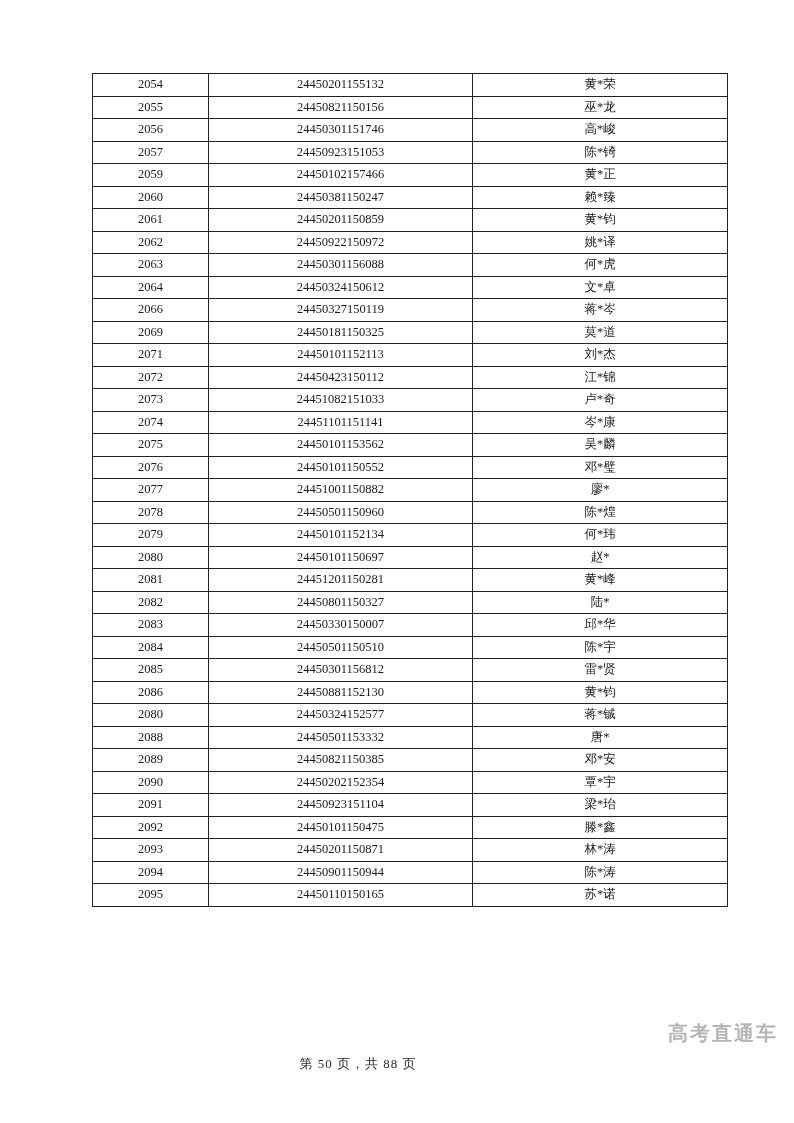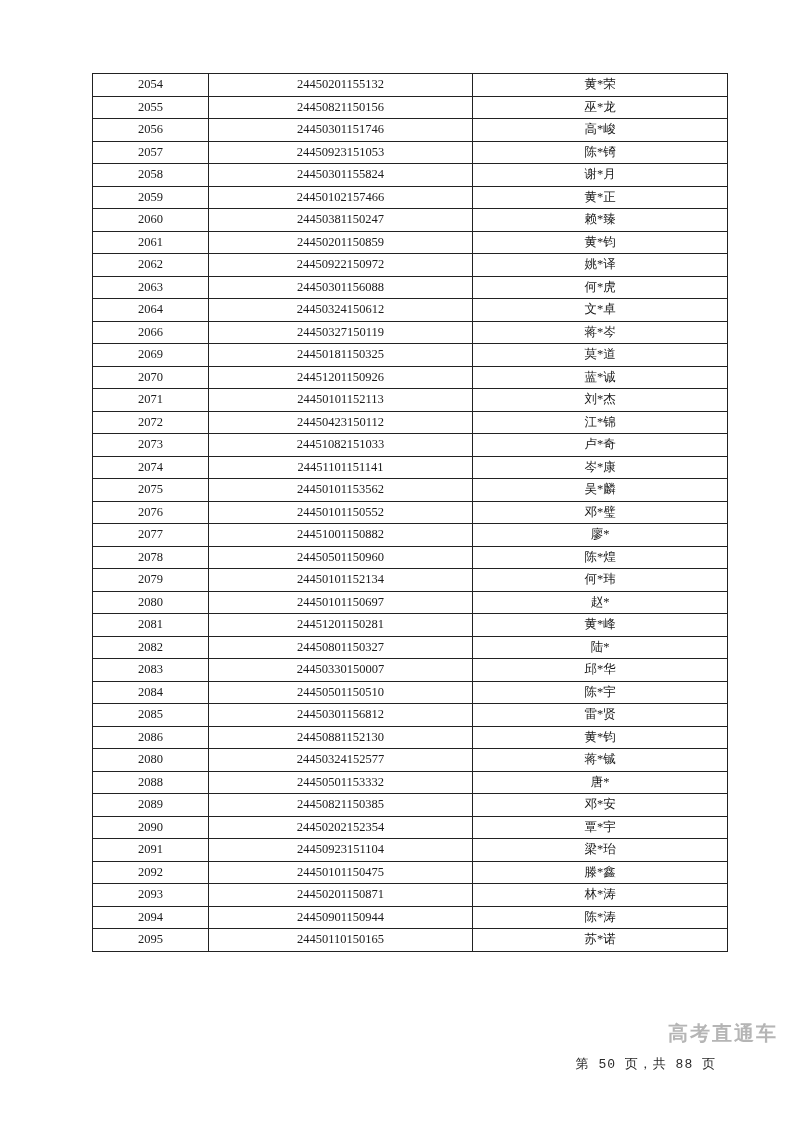--- a/index.html
+++ b/index.html
@@ -32,25 +32,24 @@
     font-size: 12.5px;
     color: #1a1a1a;
     white-space: nowrap;
     overflow: hidden;
   }
   .page-footer {
     position: absolute;
     top: 1055px;
     left: 0;
     width: 716px;
-    text-align: right;
+    text-align: center;
     font-size: 13px;
     color: #2a2a2a;
     letter-spacing: 1px;
-    font-family: Liberation Mono, monospace;
   }
   .watermark {
     position: absolute;
     top: 1020px;
     right: 16px;
     font-family: "Liberation Sans", "DejaVu Sans", sans-serif;
     font-size: 20px;
     font-weight: 600;
     color: #b5b5b5;
     letter-spacing: 2px;
@@ -81,25 +80,20 @@
         <td>2056</td>
         <td>24450301151746</td>
         <td>高*峻</td>
       </tr>
       <tr>
         <td>2057</td>
         <td>24450923151053</td>
         <td>陈*锜</td>
       </tr>
       <tr>
-        <td>2058</td>
-        <td>24450301155824</td>
-        <td>谢*月</td>
-      </tr>
-      <tr>
         <td>2059</td>
         <td>24450102157466</td>
         <td>黄*正</td>
       </tr>
       <tr>
         <td>2060</td>
         <td>24450381150247</td>
         <td>赖*臻</td>
       </tr>
       <tr>
@@ -126,25 +120,20 @@
         <td>2066</td>
         <td>24450327150119</td>
         <td>蒋*岑</td>
       </tr>
       <tr>
         <td>2069</td>
         <td>24450181150325</td>
         <td>莫*道</td>
       </tr>
       <tr>
-        <td>2070</td>
-        <td>24451201150926</td>
-        <td>蓝*诚</td>
-      </tr>
-      <tr>
         <td>2071</td>
         <td>24450101152113</td>
         <td>刘*杰</td>
       </tr>
       <tr>
         <td>2072</td>
         <td>24450423150112</td>
         <td>江*锦</td>
       </tr>
       <tr>

